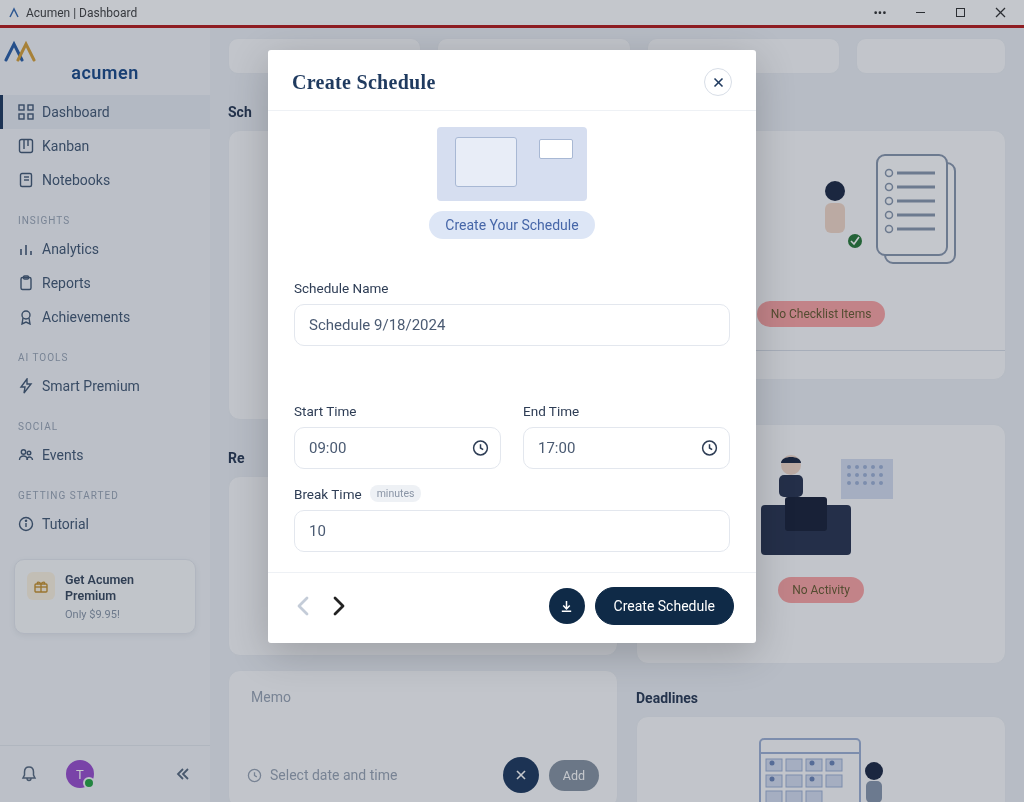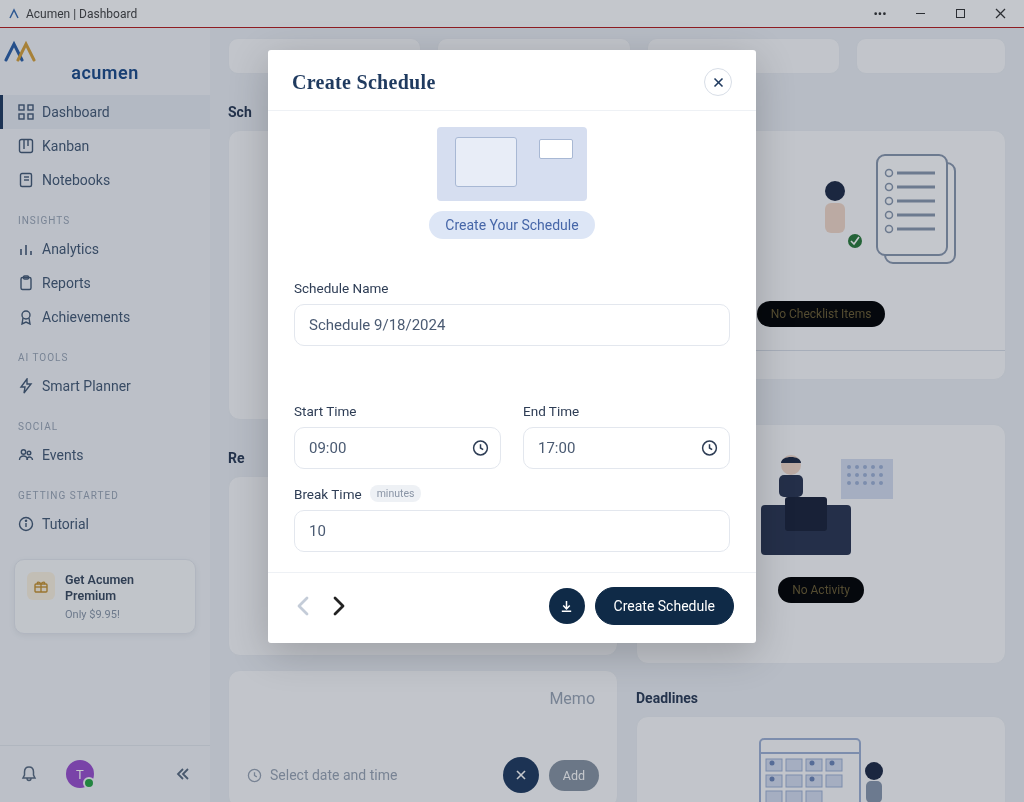--- a/index.html
+++ b/index.html
@@ -1,19 +1,19 @@
 <!DOCTYPE html>
 <html><head>
 <meta charset="utf-8">
 <style>
   * { box-sizing: border-box; margin: 0; padding: 0; font-family: -apple-system, BlinkMacSystemFont, 'Segoe UI', Roboto, sans-serif; }
   body { width: 1024px; height: 802px; overflow: hidden; background: #fff; position: relative; }
 
   
-  .titlebar { height: 28px; display: flex; align-items: center; justify-content: space-between; padding: 0 4px 0 8px; border-bottom: 1px solid #b91c1c; background: #fff; }
+  .titlebar { height: 28px; display: flex; align-items: center; justify-content: space-between; padding: 0 4px 0 8px; border-bottom: 3px solid #b91c1c; background: #fff; }
   .titlebar-left { display: flex; align-items: center; gap: 6px; font-size: 12px; color: #444; }
   .titlebar-logo { width: 12px; height: 12px; }
   .titlebar-controls { display: flex; align-items: center; gap: 0; }
   .titlebar-btn { width: 40px; height: 28px; display: flex; align-items: center; justify-content: center; cursor: pointer; font-size: 13px; color: #333; }
 
   .app { display: flex; height: 774px; background: #eef1f6; }
 
   
   .sidebar { width: 210px; background: #f4f6fa; display: flex; flex-direction: column; padding-top: 8px; position: relative; }
   .brand { text-align: center; padding: 4px 0 12px; }
@@ -42,23 +42,23 @@
   .card-stub.small { flex:0 0 150px; }
 
   .section-title { font-size:14px; font-weight:700; color:#2a3a55; margin: 30px 0 10px; }
   .panel { background:#fdfdfe; border:1px solid #eceff4; border-radius:12px; padding:20px; }
   .panel.tall { height:290px; }
   .panel.reminders { height:180px; display:flex; align-items:center; justify-content:center; }
 
   .right-col { position:absolute; right:18px; top:10px; width:370px; }
   .left-col { width: 390px; }
 
-  .badge-beige { background:#000000; color:#6a5b30; font-size:12px; padding:6px 14px; border-radius:16px; display:inline-block; }
-
-  .memo-area { background:transparent; width:100%; height:60px; color:#9aa5b5; font-size:16px; padding:4px;text-align:right; }
+  .badge-beige { background:#fca5a5; color:#6a5b30; font-size:12px; padding:6px 14px; border-radius:16px; display:inline-block; }
+
+  .memo-area { background:transparent; width:100%; height:60px; color:#9aa5b5; font-size:14px; padding:4px; }
   .memo-row { display:flex; align-items:center; gap:10px; margin-top:12px; }
   .memo-date { flex:1; color:#9aa5b5; font-size:14px; display:flex; align-items:center; gap:8px; }
   .circle-btn { width:36px; height:36px; border-radius:50%; display:flex; align-items:center; justify-content:center; color:#fff; cursor:pointer; }
   .circle-dark { background:#1f3a5f; }
   .pill-btn { background:#8995a3; color:#fff; font-size:12.5px; padding:8px 14px; border-radius:18px; cursor:pointer; }
 
   
   .illus-checklist { width: 200px; height: 140px; margin-left:auto; }
   .illus-activity { width: 180px; height: 120px; margin: 0 auto; }
 
@@ -198,21 +198,21 @@
       <span>Achievements</span>
     </div>
 
     <div class="section-label">AI TOOLS</div>
     <div class="nav-item">
       <span class="nav-icon">
           <svg width="16" height="16" viewBox="0 0 16 16" fill="none" stroke="#455a75" stroke-width="1.4">
             <path d="M9 1 L3 9 L7 9 L6 15 L13 6 L9 6 Z"></path>
           </svg>
         </span>
-      <span>Smart Planner</span>
+      <span>Smart Premium</span>
     </div>
 
     <div class="section-label">SOCIAL</div>
     <div class="nav-item">
       <span class="nav-icon">
           <svg width="16" height="16" viewBox="0 0 16 16" fill="none" stroke="#455a75" stroke-width="1.4">
             <circle cx="5.5" cy="5" r="2.2"></circle>
             <circle cx="11" cy="6" r="1.8"></circle>
             <path d="M1.5 13 C1.5 10 4 9 5.5 9 C7 9 9.5 10 9.5 13"></path>
             <path d="M9 13 C9 11 10.5 10 11.5 10 C12.5 10 14.5 11 14.5 13"></path>

